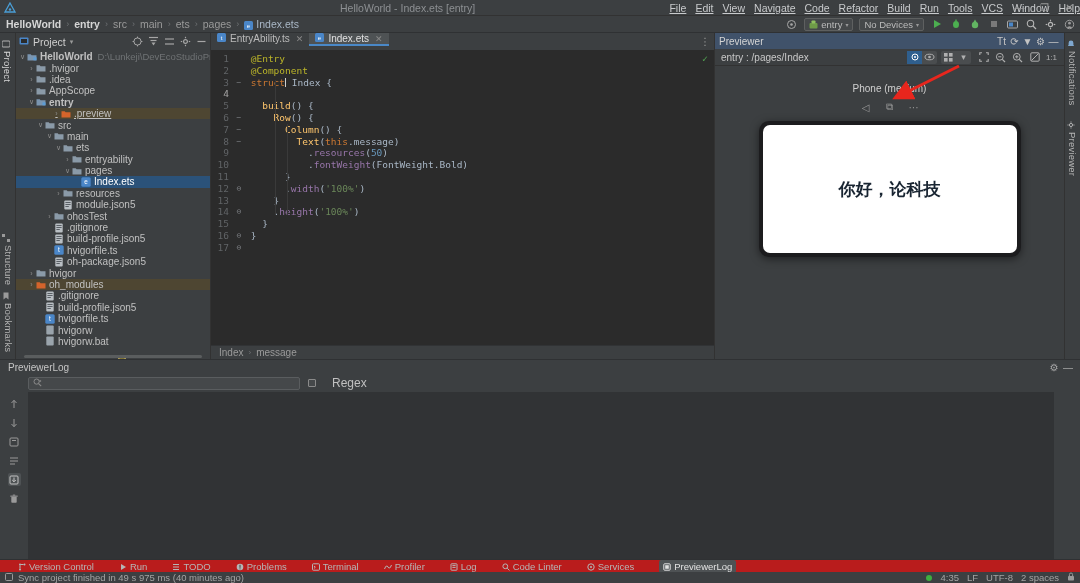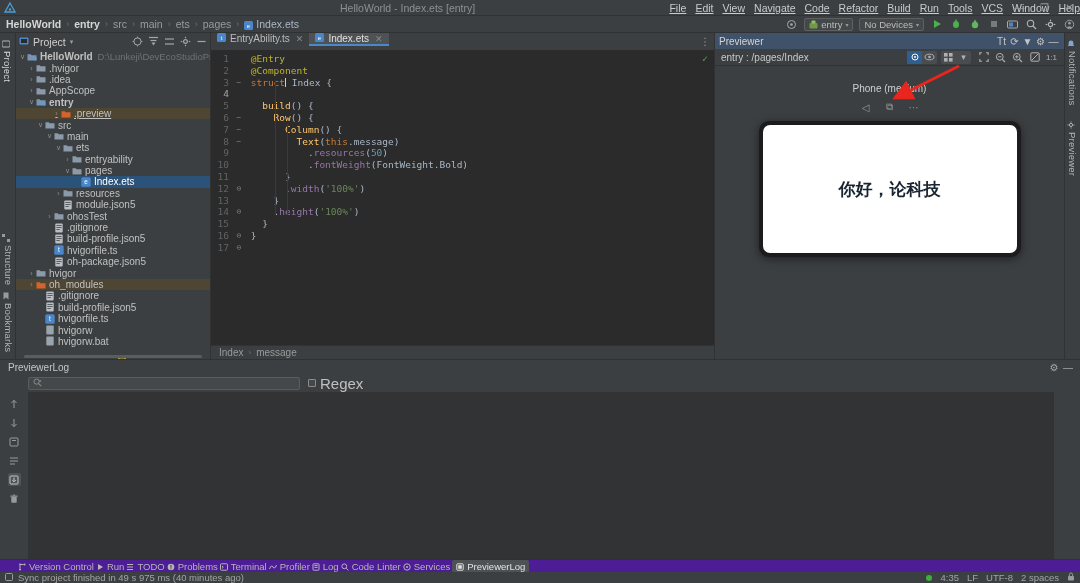--- a/index.html
+++ b/index.html
@@ -124,31 +124,31 @@
   .rightrail { width:16px; background:#3c3f41; border-left:1px solid #323232;
     display:flex; flex-direction:column; align-items:center; padding-top:4px; gap:10px; }
 
   
   .logpanel { height:200px; background:#3c3f41; display:flex; flex-direction:column; border-top:1px solid #2f3133; }
   .logtitle { height:14px; display:flex; align-items:center; padding:0 8px; font-size:10px; color:#c5c5c5; position:relative; }
   .logtitle .ic { position:absolute; width:12px; height:12px; display:flex; align-items:center; justify-content:center; color:#a6a6a6; }
   .logsearchrow { height:18px; display:flex; align-items:center; padding-left:28px; gap:8px; }
   .searchbox { width:272px; height:13px; background:#45484a; border:1px solid #5a5d5f; border-radius:2px;
     display:flex; align-items:center; padding:0 4px; gap:3px; font-size:9.5px; color:#8a8a8a; }
-  .regex { display:flex; align-items:center; gap:4px; font-size:15px; color:#c0c0c0; }
+  .regex { display:flex; align-items:center; gap:16px; font-size:12px; color:#c0c0c0; }
   .cbox { width:8px; height:8px; border:1px solid #8a8a8a; border-radius:1px; background:#45484a; }
   .logbody { flex:1; display:flex; min-height:0; }
   .lograil { width:28px; display:flex; flex-direction:column; align-items:center; gap:6px; padding-top:5px; color:#9a9a9a; font-size:9px; }
   .lograil .ic { width:13px; height:13px; display:flex; align-items:center; justify-content:center; }
   .lograil .ic.on { background:#4e5254; border-radius:2px; }
   .logcontent { flex:1; background:#313335; margin-right:26px; }
 
   
-  .twbar { height:13px; background:#4c1d95; display:flex; align-items:center; padding-left:18px;
-    gap:2px; font-size:9.5px; color:#b6b6b6; border-top:1px solid #2f3133; }
+  .twbar { height:13px; background:#b91c1c; display:flex; align-items:center; padding-left:18px;
+    gap:25px; font-size:9.5px; color:#b6b6b6; border-top:1px solid #2f3133; }
   .twitem { display:flex; align-items:center; gap:3px; }
   .twitem.active { background:#4e5254; padding:1px 4px; border-radius:2px; color:#e2e2e2; }
   .twicon { width:8px; height:8px; display:inline-block; }
   .statusbar { height:11px; background:#3c3f41; display:flex; align-items:center; padding:0 5px;
     font-size:9.5px; color:#a4a4a4; gap:5px; }
   .statusbar .sp { flex:1; }
   .statusbar .right { display:flex; align-items:center; gap:8px; }
   .greendot { width:6px; height:6px; border-radius:50%; background:#3fae3f; }
 </style>
 </head>

